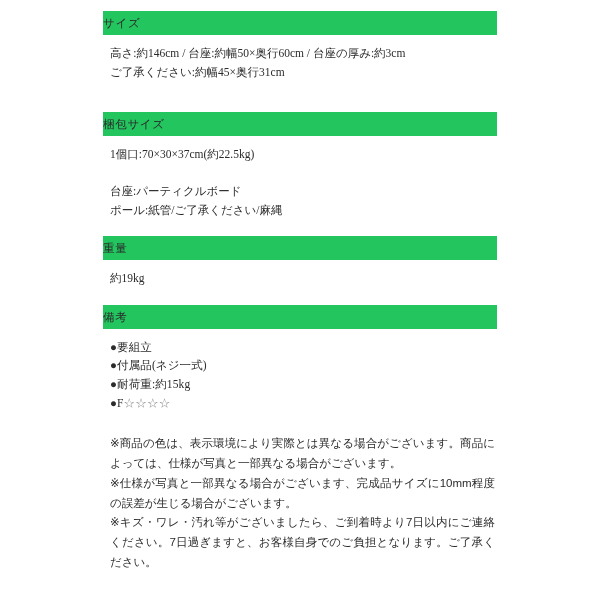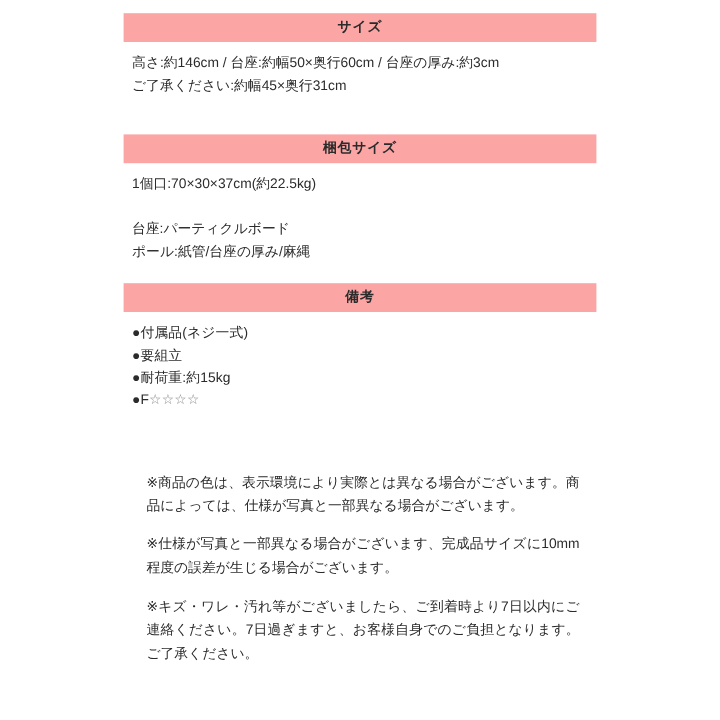--- a/index.html
+++ b/index.html
@@ -19,68 +19,69 @@
 
   .spec-sheet {
     width: 394px;
     margin: 0 auto;
     padding-top: 11px;
     box-sizing: border-box;
   }
 
   
   .section-head {
-    background: #fca5a5;
+    background: #22c55e;
     height: 24px;
     line-height: 24px;
-    text-align: center;
+    text-align: left;
     font-size: 11.5px;
-    font-weight: bold;
+    font-weight: normal;
     letter-spacing: 0.06em;
     color: #2b2b2b;
   }
 
   
   .section-body {
     padding: 9px 0 0 7px;
     font-size: 11.5px;
     line-height: 1.62;
     color: #2b2b2b;
   }
   .section-body .line {
     white-space: nowrap;
+    font-family: Liberation Serif, serif;
   }
   .section-body .note-gap {
     height: 13px;
   }
 
   .sp-size   { margin-bottom: 18px; }
   .sp-pkg    { margin-bottom: 9px; }
   .sp-mat    { margin-bottom: 17px; }
   .sp-weight { margin-bottom: 17px; }
-  .sp-note   { margin-bottom: 16px; }
+  .sp-note   { margin-bottom: 0; }
 
   
   .bullet-list .line {
     letter-spacing: 0.01em;
   }
   .star-open {
     color: #8e8e8e;
     letter-spacing: 0.02em;
   }
 
   
   .footer-notes {
     padding: 22px 2px 0 7px;
     font-size: 11.5px;
     line-height: 1.72;
     color: #2b2b2b;
   }
   .footer-notes p {
-    margin: 12px;
+    margin: 0;
     text-align: justify;
     text-justify: inter-character;
   }
 </style>
 </head>
 <body>
 
 <div class="spec-sheet">
 
   <section class="sp-size">
@@ -95,30 +96,36 @@
   <section class="sp-pkg">
     <div class="section-head">梱包サイズ</div>
     <div class="section-body">
       <div class="line">1個口:70×30×37cm(約22.5kg)</div>
     </div>
   </section>
 
   <section class="sp-mat">
     <div class="section-body">
       <div class="line">台座:パーティクルボード</div>
-      <div class="line">ポール:紙管/台座の厚み/麻縄</div>
+      <div class="line">ポール:紙管/ご了承ください/麻縄</div>
     </div>
   </section>
 
+  <section class="sp-weight">
+    <div class="section-head">重量</div>
+    <div class="section-body">
+      <div class="line">約19kg</div>
+    </div>
+  </section>
 
   <section class="sp-note">
     <div class="section-head">備考</div>
     <div class="section-body bullet-list">
+      <div class="line">●要組立</div>
       <div class="line">●付属品(ネジ一式)</div>
-      <div class="line">●要組立</div>
       <div class="line">●耐荷重:約15kg</div>
       <div class="line"><span>●F</span><span class="star-open">☆☆☆☆</span></div>
     </div>
   </section>
 
   <div class="footer-notes">
     <p>※商品の色は、表示環境により実際とは異なる場合がございます。商品によっては、仕様が写真と一部異なる場合がございます。</p>
     <p>※仕様が写真と一部異なる場合がございます、完成品サイズに10mm程度の誤差が生じる場合がございます。</p>
     <p>※キズ・ワレ・汚れ等がございましたら、ご到着時より7日以内にご連絡ください。7日過ぎますと、お客様自身でのご負担となります。ご了承ください。</p>
 

